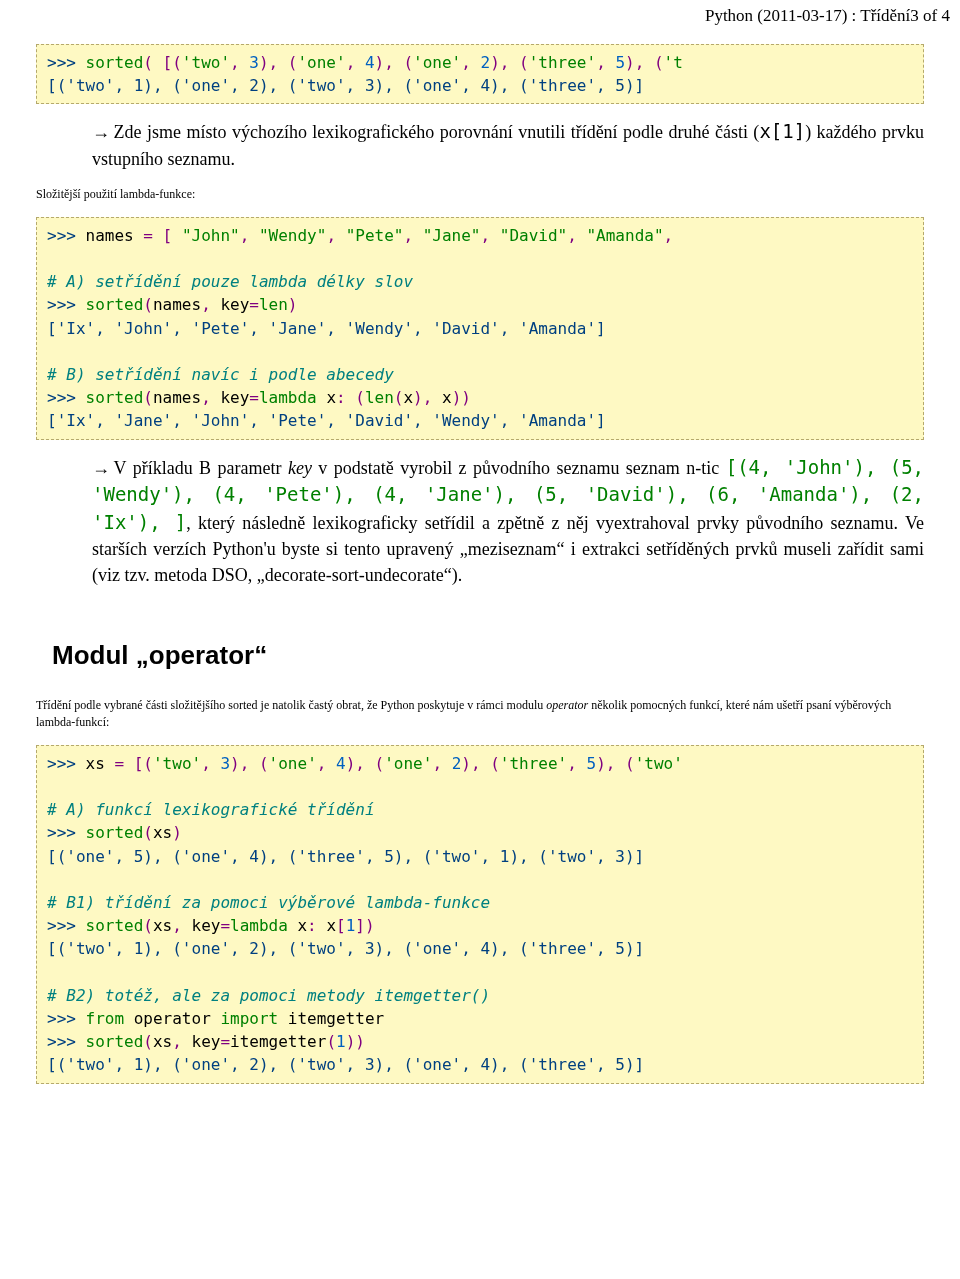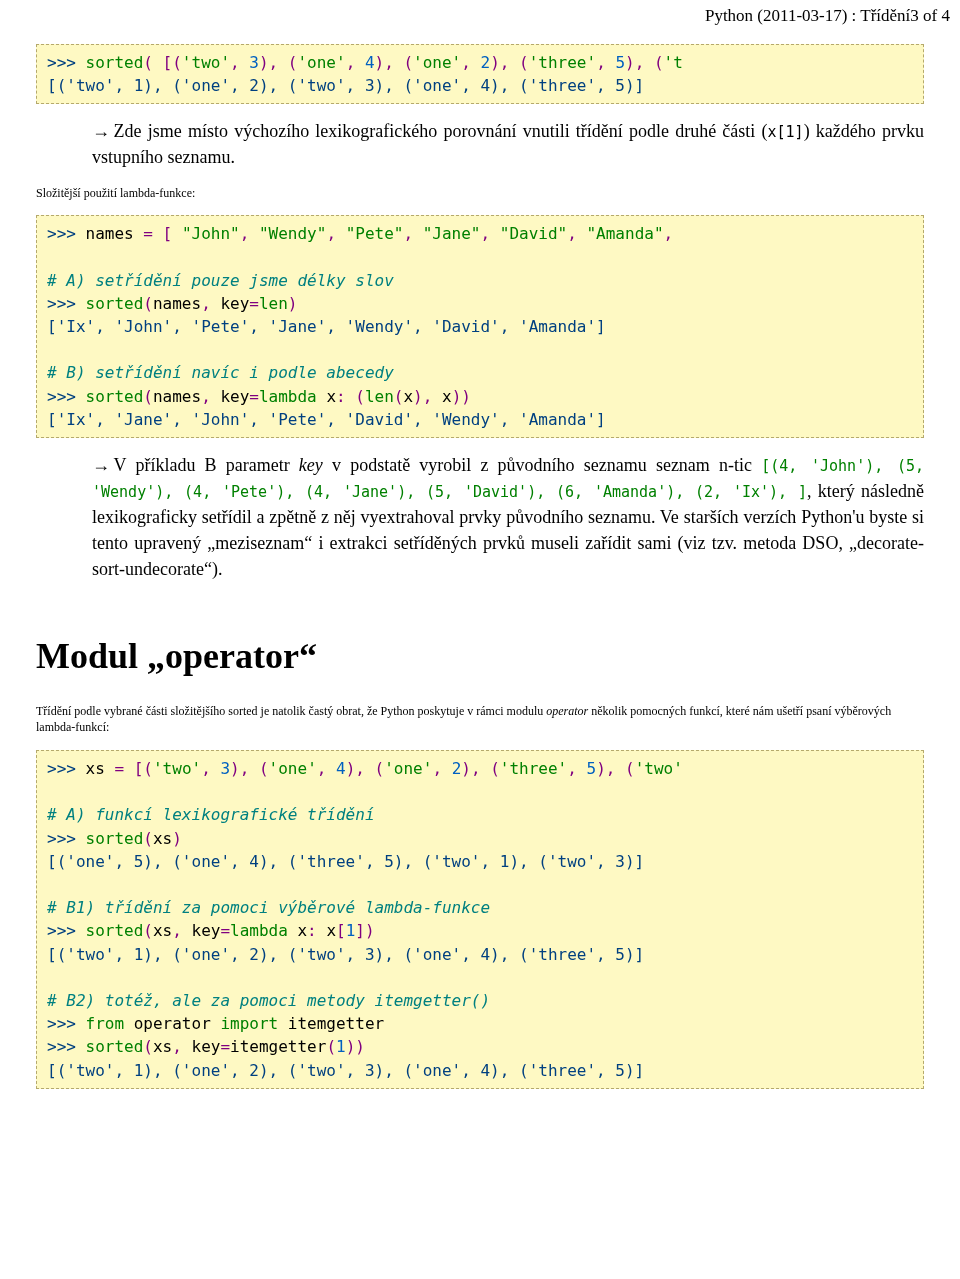--- a/index.html
+++ b/index.html
@@ -46,32 +46,32 @@
     font-size: 18px;
     line-height: 1.45;
     text-align: justify;
   }
   .arrow {
     display:inline-block;
     width: 1.2em;
   }
   .inline-code {
     font-family: "DejaVu Sans Mono", Menlo, Consolas, monospace;
-    font-size: 15px;
+    font-size: 19px;
   }
   p.bodypara {
     font-size: 12px;
     line-height: 1.4;
     margin: 10px 0 14px 0;
   }
   h2.section {
-    font-family: Liberation Serif, serif;
+    font-family: Liberation Sans, sans-serif;
     font-weight: bold;
-    font-size: 36px;
-    margin: 52px 0 26px 0;
+    font-size: 26px;
+    margin: 52px 0 26px 16px;
   }
   i { font-style: italic; }
 </style>
 </head>
 <body>
 
 <div class="page">
 
   <div class="hdr">
     <span>Python (2011-03-17) : Třídění</span>
@@ -84,21 +84,21 @@
 <span class="tok-p">[('two', 1), ('one', 2), ('two', 3), ('one', 4), ('three', 5)]</span></div>
 
     <div class="indent-block">
       <span class="arrow">→</span><span>Zde jsme místo výchozího lexikografického porovnání vnutili třídění podle druhé části (</span><span class="inline-code">x[1]</span><span>) každého prvku vstupního seznamu.</span>
     </div>
 
     <p class="bodypara">Složitější použití lambda-funkce:</p>
 
     <div class="codebox"><span class="tok-p">&gt;&gt;&gt; </span>names <span class="tok-op">=</span> <span class="tok-op">[ </span><span class="tok-str">"John"</span><span class="tok-op">, </span><span class="tok-str">"Wendy"</span><span class="tok-op">, </span><span class="tok-str">"Pete"</span><span class="tok-op">, </span><span class="tok-str">"Jane"</span><span class="tok-op">, </span><span class="tok-str">"David"</span><span class="tok-op">, </span><span class="tok-str">"Amanda"</span><span class="tok-op">,</span>
 
-<span class="tok-cmt"># A) setřídění pouze jsme délky slov</span>
+<span class="tok-cmt"># A) setřídění pouze lambda délky slov</span>
 <span class="tok-p">&gt;&gt;&gt; </span><span class="tok-fn">sorted</span><span class="tok-op">(</span>names<span class="tok-op">, </span>key<span class="tok-op">=</span><span class="tok-fn">len</span><span class="tok-op">)</span>
 <span class="tok-p">['Ix', 'John', 'Pete', 'Jane', 'Wendy', 'David', 'Amanda']</span>
 
 <span class="tok-cmt"># B) setřídění navíc i podle abecedy</span>
 <span class="tok-p">&gt;&gt;&gt; </span><span class="tok-fn">sorted</span><span class="tok-op">(</span>names<span class="tok-op">, </span>key<span class="tok-op">=</span><span class="tok-kw">lambda</span> x<span class="tok-op">: (</span><span class="tok-fn">len</span><span class="tok-op">(</span>x<span class="tok-op">), </span>x<span class="tok-op">))</span>
 <span class="tok-p">['Ix', 'Jane', 'John', 'Pete', 'David', 'Wendy', 'Amanda']</span></div>
 
     <div class="indent-block">
       <span class="arrow">→</span><span>V příkladu B parametr </span><i>key</i><span> v podstatě vyrobil z původního seznamu seznam n-tic </span><span class="inline-code" style="color:#008000">[(4, 'John'), (5, 'Wendy'), (4, 'Pete'), (4, 'Jane'), (5, 'David'), (6, 'Amanda'), (2, 'Ix'), ]</span><span>, který následně lexikograficky setřídil a zpětně z něj vyextrahoval prvky původního seznamu. Ve starších verzích Python'u byste si tento upravený „meziseznam“ i extrakci setříděných prvků museli zařídit sami (viz tzv. metoda DSO, „decorate-sort-undecorate“).</span>
     </div>

